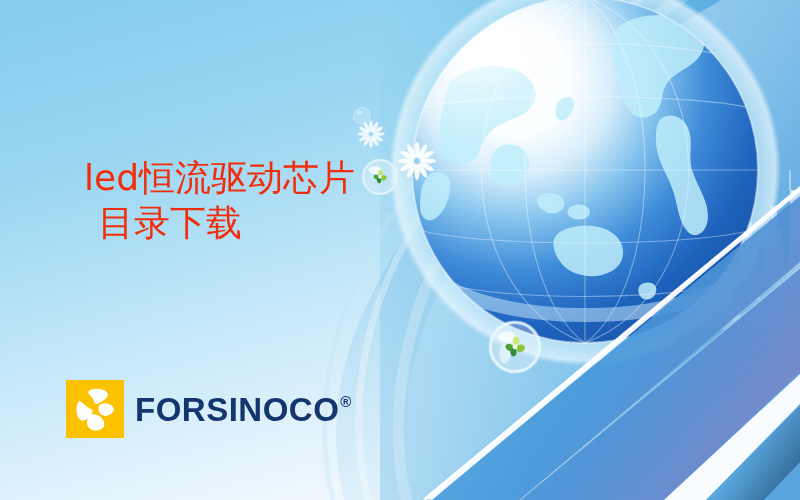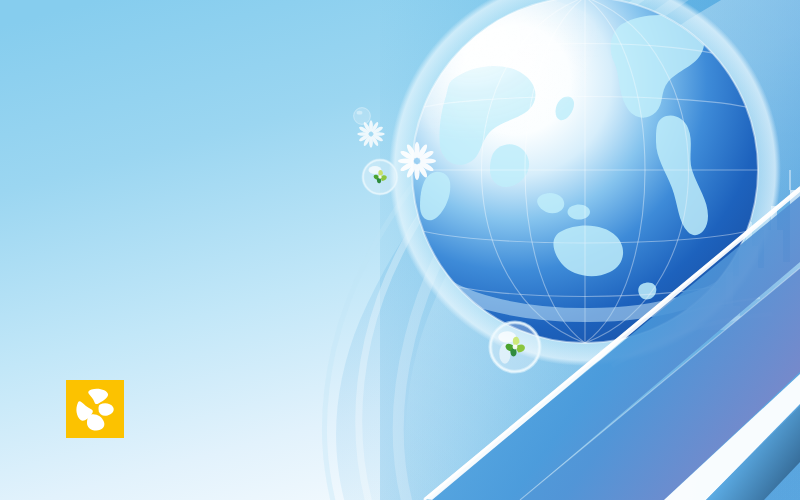--- a/index.html
+++ b/index.html
@@ -351,20 +351,24 @@
         </g>
       </g>
 
       <g transform="translate(362,116) scale(0.42)" opacity="0.7">
         <circle r="20" fill="#ffffff" fill-opacity="0.28" stroke="#ffffff" stroke-opacity="0.6" stroke-width="2"></circle>
         <ellipse cx="-6" cy="-8" rx="7" ry="4.5" fill="#ffffff" fill-opacity="0.6"></ellipse>
       </g>
     </g>
   </svg>
 
+  <div id="headline">
+    <div id="headline-line-1" class="headline-line">led恒流驱动芯片</div>
+    <div id="headline-line-2" class="headline-line">目录下载</div>
+  </div>
 
   <div id="logo">
     <div id="logo-mark">
       <svg width="58" height="58" viewBox="0 0 58 58" aria-hidden="true">
         <rect x="0" y="0" width="58" height="58" fill="#fcc200"></rect>
         <g fill="#ffffff">
 
           <path d="M 25.5,9.5 C 33.5,7.5 41,10.5 42,14 C 42.8,16.8 38,20.5 32.5,23.5
                    C 30.4,24.6 29.2,24.2 28.6,22.4 C 27.2,18.2 24,16 22.6,13.6
                    C 21.6,11.8 22.8,10.2 25.5,9.5 Z"></path>
@@ -375,16 +379,20 @@
 
           <path d="M 25,34.5 C 30.2,33.4 36,36.2 38,42 C 39.6,46.6 36,50.5 30.2,50.5
                    C 24.6,50.5 20.6,47 21,42.2 C 21.3,38.2 22.4,35 25,34.5 Z"></path>
 
           <path d="M 34,24.5 C 38.5,22.2 44.5,23.2 47,27 C 49,30.1 46.6,34.2 41.6,35.4
                    C 37,36.5 33.6,34.6 32.8,31.2 C 32.2,28.4 32.3,25.4 34,24.5 Z"></path>
         </g>
       </svg>
     </div>
     <div id="logo-text">
+      <div id="logo-wordmark">
+        <span>FORSINOCO</span>
+        <span id="logo-registered">®</span>
+      </div>
     </div>
   </div>
 
 </div>
 
 </body></html>

